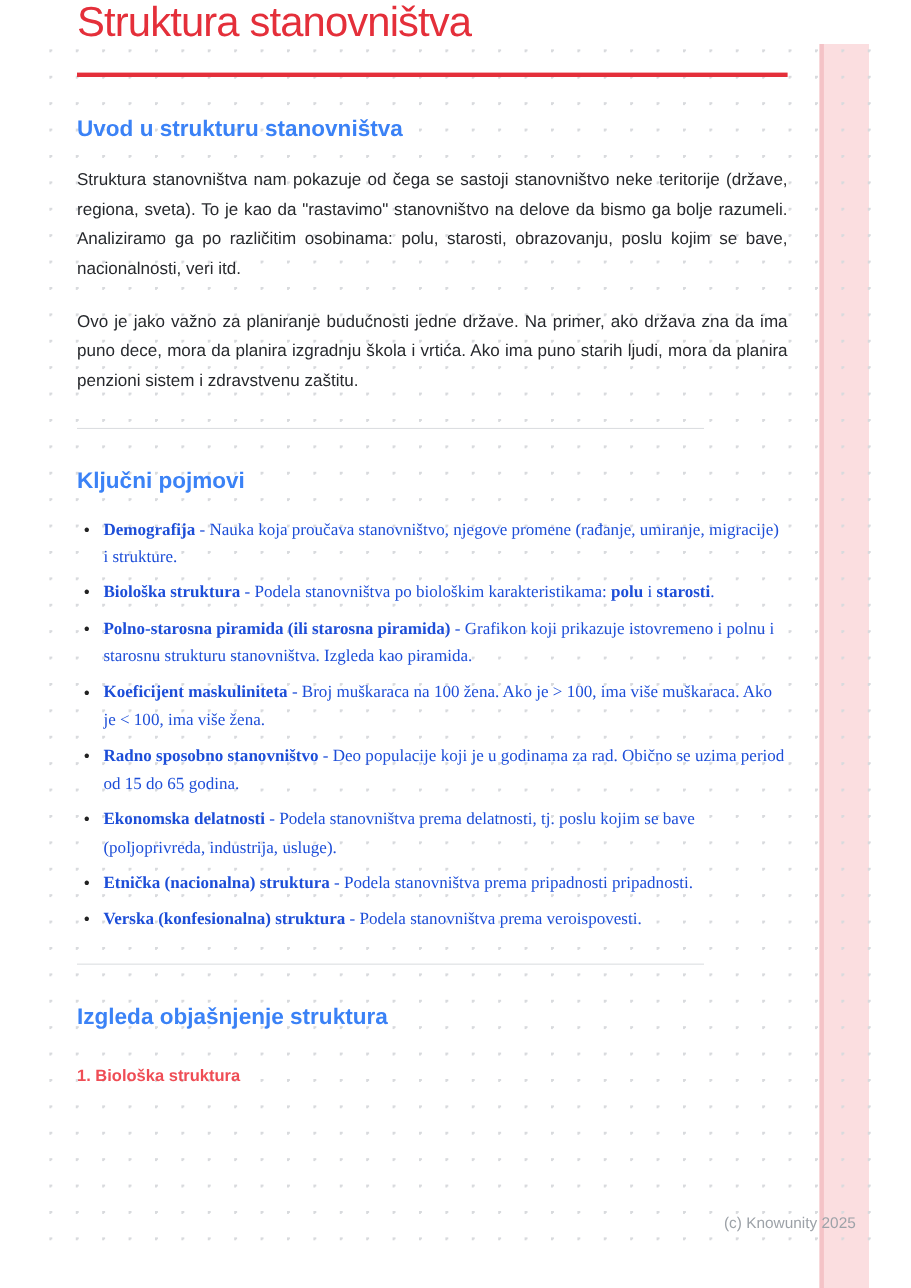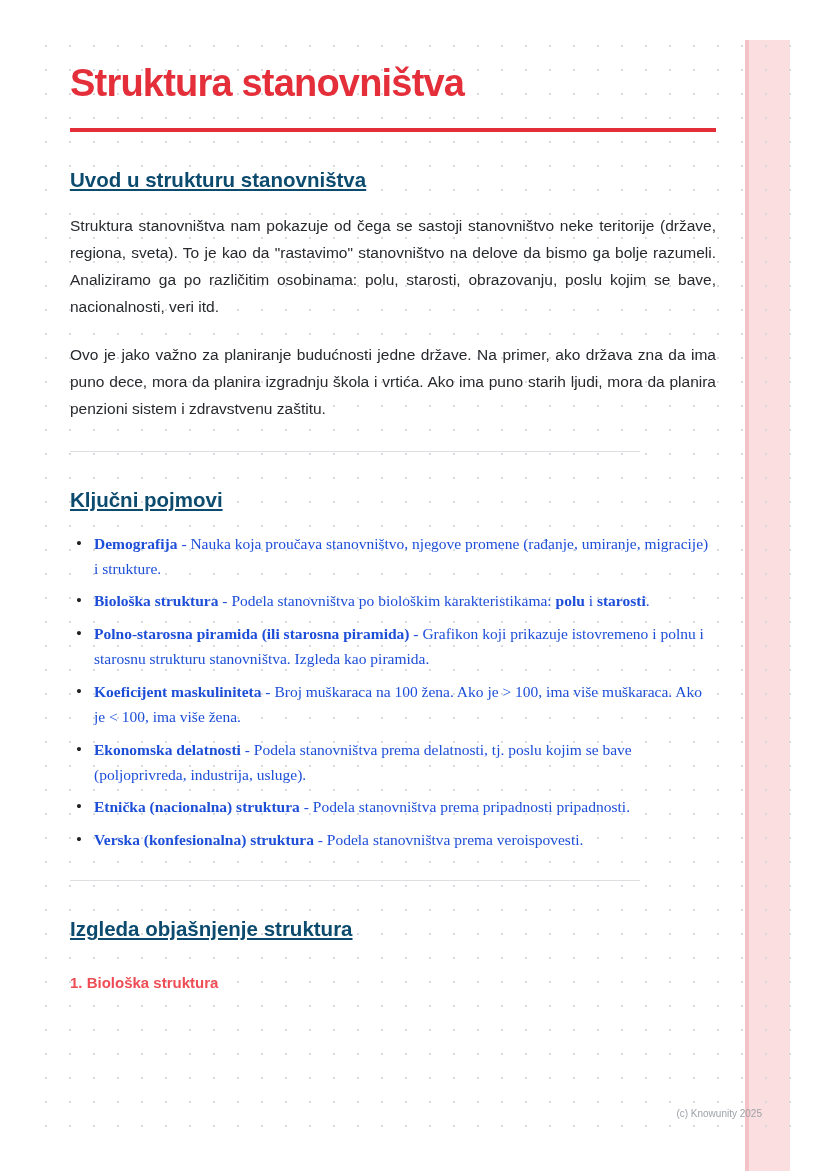--- a/index.html
+++ b/index.html
@@ -28,40 +28,38 @@
     background-image: radial-gradient(circle at 2px 2px, #d8dadd 1.3px, transparent 1.5px);
     background-size: 24px 24px;
     pointer-events: none;
   }
   .content {
     position: absolute;
     left: 70px; top: 0;
     width: 646px;
   }
   h1.title {
-    margin-top: 62px;
     font-size: 38px;
     line-height: 1.15;
-    font-weight: bold;
+    font-weight: normal;
     letter-spacing: -0.8px;
     color: #e42f3a;
   }
   .title-rule {
     margin-top: 22px;
     height: 4px;
     width: 100%;
     background: #e42f3a;
   }
   h2.section {
     margin-top: 36px;
     font-size: 20.5px;
     line-height: 1.2;
     font-weight: bold;
-    color: #0c4a6e;
-    text-decoration: underline;
+    color: #3b82f6;
   }
   p.body-text {
     margin-top: 21px;
     font-size: 15.5px;
     line-height: 1.74;
     text-align: justify;
     color: #27292d;
   }
   hr.divider {
     border: none;
@@ -92,23 +90,23 @@
   }
   .bold { font-weight: bold; }
   h3.subsection {
     margin-top: 32px;
     font-size: 15px;
     font-weight: bold;
     color: #ef4d55;
   }
   .footer {
     position: absolute;
-    right: 66px;
+    right: 50px;
     bottom: 52px;
-    font-size: 10px;
+    font-size: 14px;
     color: #9da2a8;
     z-index: 5;
     margin-top: 24px;
   }
 </style>
 </head>
 <body>
 
 <div class="page">
 
@@ -125,20 +123,21 @@
     <p class="body-text">Ovo je jako važno za planiranje budućnosti jedne države. Na primer, ako država zna da ima puno dece, mora da planira izgradnju škola i vrtića. Ako ima puno starih ljudi, mora da planira penzioni sistem i zdravstvenu zaštitu.</p>
 
     <hr class="divider">
 
     <h2 class="section">Ključni pojmovi</h2>
     <ul class="terms">
         <li><span class="bold">Demografija</span><span> - Nauka koja proučava stanovništvo, njegove promene (rađanje, umiranje, migracije) i strukture.</span></li>
         <li><span class="bold">Biološka struktura</span><span> - Podela stanovništva po biološkim karakteristikama: </span><span class="bold">polu</span><span> i </span><span class="bold">starosti</span><span>.</span></li>
         <li><span class="bold">Polno-starosna piramida (ili starosna piramida)</span><span> - Grafikon koji prikazuje istovremeno i polnu i starosnu strukturu stanovništva. Izgleda kao piramida.</span></li>
         <li><span class="bold">Koeficijent maskuliniteta</span><span> - Broj muškaraca na 100 žena. Ako je &gt; 100, ima više muškaraca. Ako je &lt; 100, ima više žena.</span></li>
+        <li><span class="bold">Radno sposobno stanovništvo</span><span> - Deo populacije koji je u godinama za rad. Obično se uzima period od 15 do 65 godina.</span></li>
         <li><span class="bold">Ekonomska delatnosti</span><span> - Podela stanovništva prema delatnosti, tj. poslu kojim se bave (poljoprivreda, industrija, usluge).</span></li>
         <li><span class="bold">Etnička (nacionalna) struktura</span><span> - Podela stanovništva prema pripadnosti pripadnosti.</span></li>
         <li><span class="bold">Verska (konfesionalna) struktura</span><span> - Podela stanovništva prema veroispovesti.</span></li>
       </ul>
 
     <hr class="divider">
 
     <h2 class="section">Izgleda objašnjenje struktura</h2>
     <h3 class="subsection">1. Biološka struktura</h3>
 

